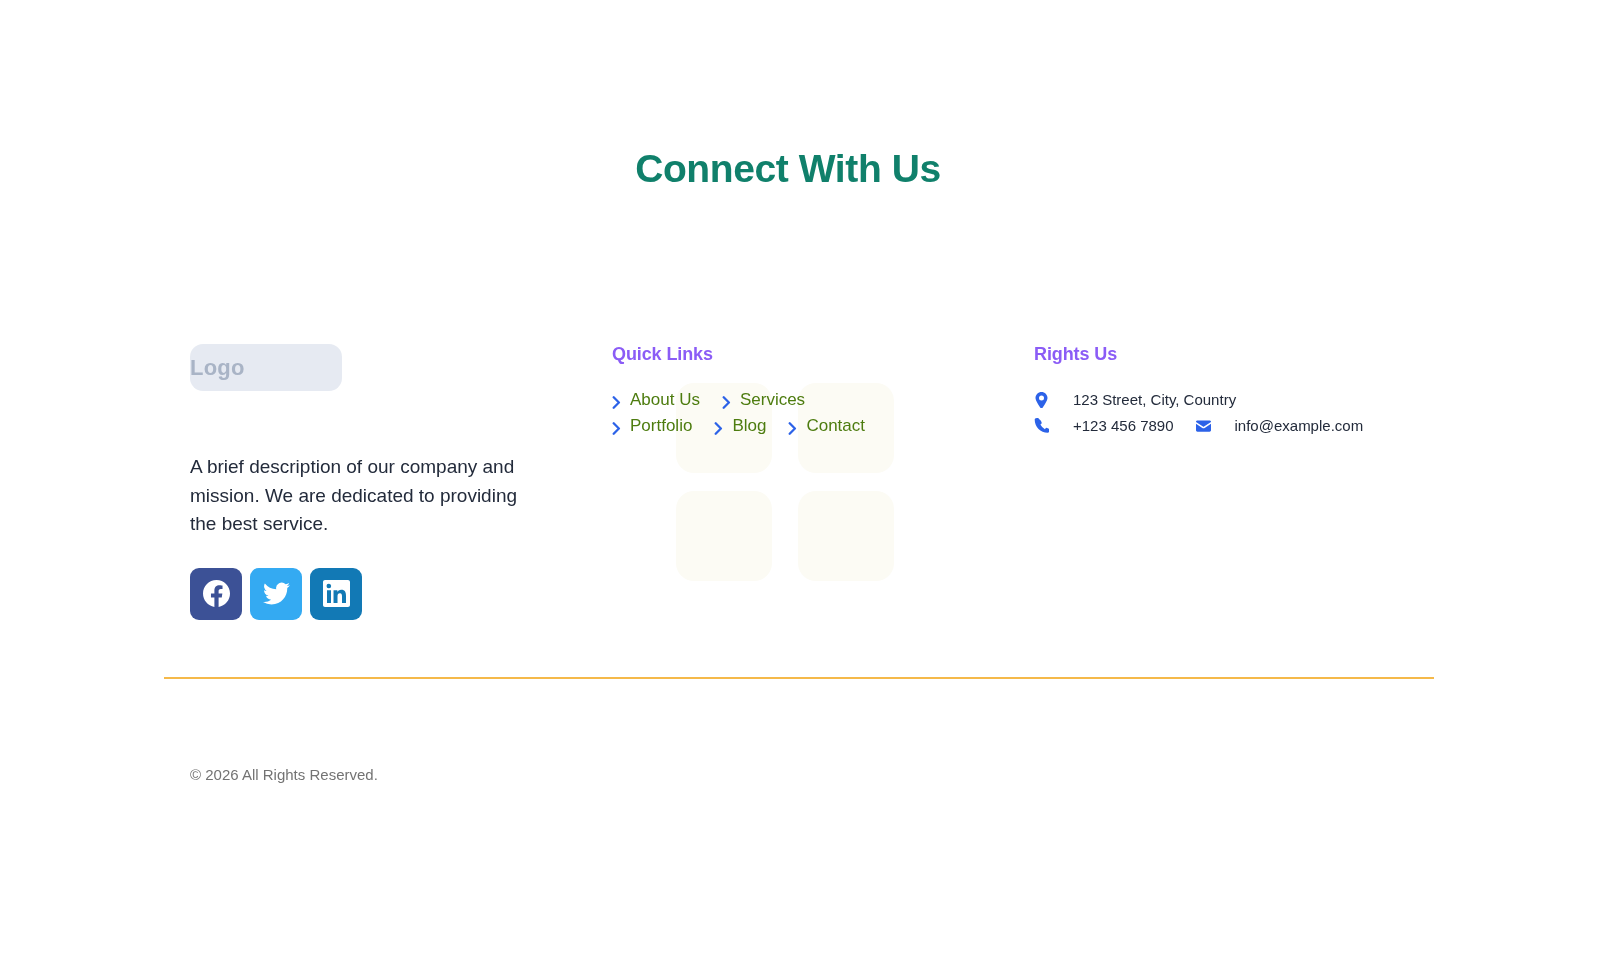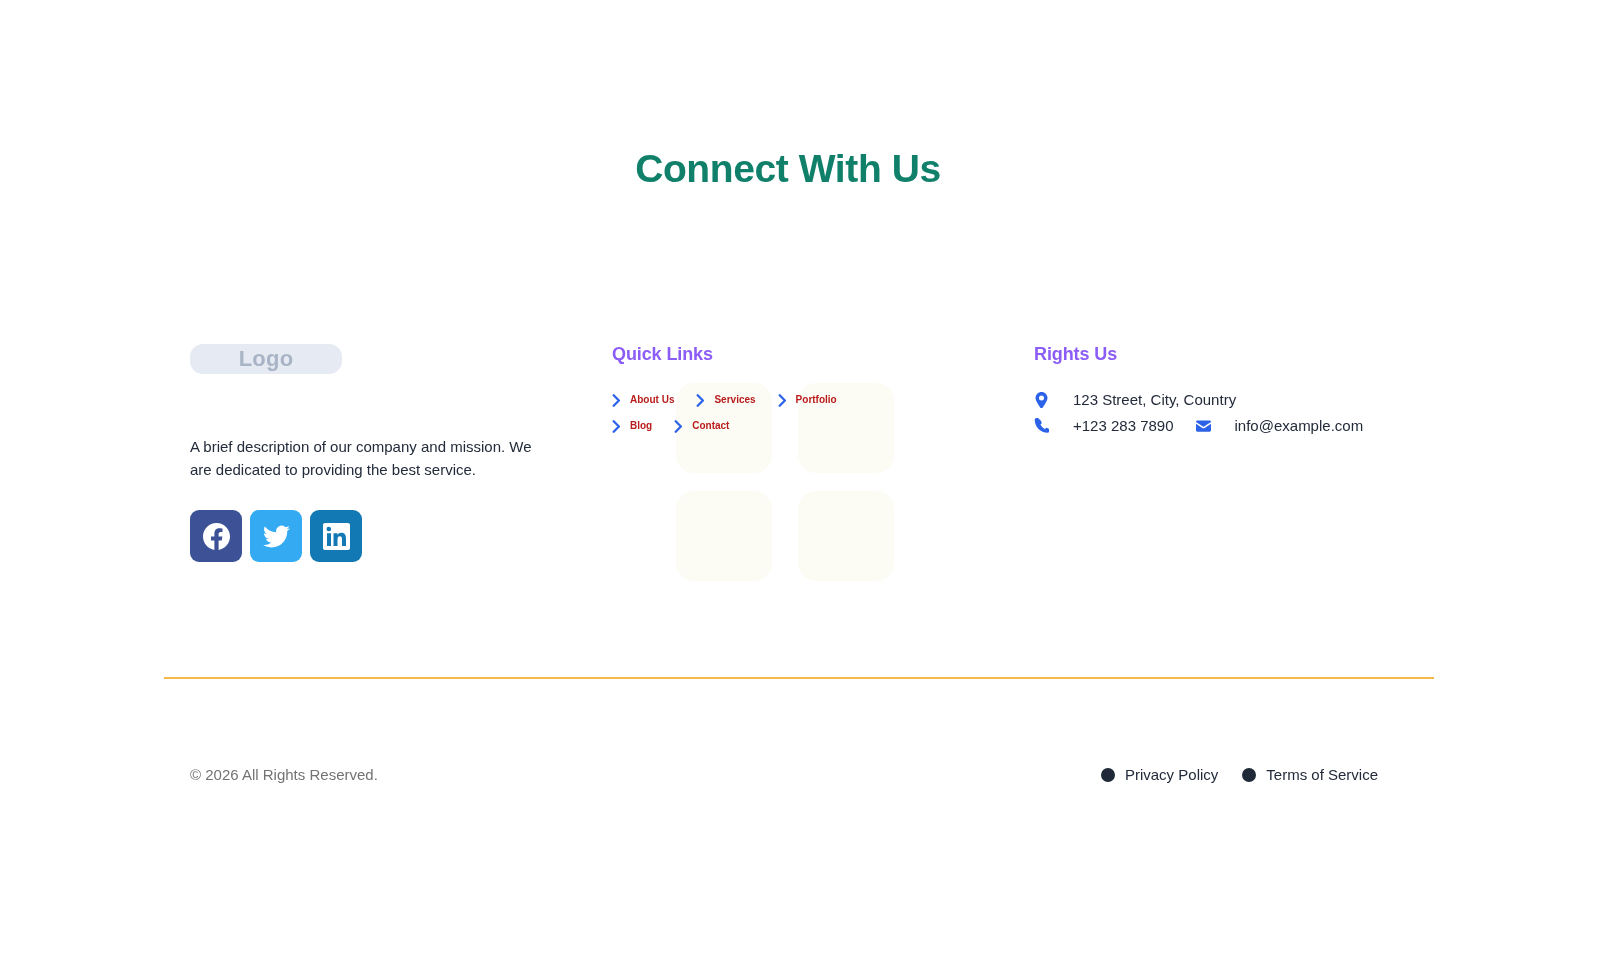--- a/index.html
+++ b/index.html
@@ -78,37 +78,37 @@
     font-size: 18px;
     font-weight: 700;
     color: #8b5cf6;
     letter-spacing: -0.1px;
     margin-bottom: 24px;
   }
 
   
   .logo-box {
     width: 152px;
-    height: 30px;
+    height: 47px;
     border-radius: 13px;
     background: #E6EAF2;
     display: flex;
     align-items: center;
-    justify-content: center;
+    justify-content: flex-start;
   }
   .logo-text {
     font-size: 22px;
     font-weight: 700;
     color: #A9B4C6;
     letter-spacing: 0.2px;
   }
 
   .brand-desc {
     margin-top: 62px;
-    font-size: 15px;
+    font-size: 19px;
     line-height: 1.5;
     color: #232b3b;
     width: 348px;
   }
 
   
   .socials {
     margin-top: 29px;
     display: flex;
     gap: 8px;
@@ -134,26 +134,25 @@
     flex-wrap: wrap;
     width: 300px;
     row-gap: 5px;
     column-gap: 0px;
   }
   .link-item {
     display: inline-flex;
     align-items: center;
     gap: 9px;
     margin-right: 22px;
-    font-size: 10px;
-    color: #b91c1c;
+    font-size: 17px;
+    color: #4d7c0f;
     cursor: pointer;
     white-space: nowrap;
     line-height: 21px;
-    font-weight: bold;
   }
   .chev {
     width: 9px;
     height: 13px;
     flex: 0 0 auto;
     color: #2C62E8;
     display: inline-block;
   }
 
   
@@ -341,44 +340,34 @@
               </svg>
           </span>
           <span>123 Street, City, Country</span>
         </span>
         <span class="contact-item">
           <span class="cicon">
             <svg width="15" height="15" viewBox="0 0 512 512" fill="#2C62E8" aria-hidden="true">
                 <path d="M164 24c-9-21-32-32-54-26L60 12C39 18 24 37 24 59c0 245 199 444 444 444 22 0 41-15 47-36l14-50c6-22-5-45-26-54l-54-23c-18-8-40-3-53 13l-23 28a352 352 0 0 1-156-156l28-23c16-13 21-34 13-53l-23-54z"></path>
               </svg>
           </span>
-          <span>+123 283 7890</span>
+          <span>+123 456 7890</span>
         </span>
         <span class="contact-item">
           <span class="cicon">
             <svg width="16" height="12" viewBox="0 0 512 384" fill="#2C62E8" aria-hidden="true">
                 <path d="M48 0h416c26 0 48 22 48 48v8L274 212c-11 8-25 8-36 0L0 56v-8C0 22 22 0 48 0zM0 112l216 144c24 16 56 16 80 0l216-144v224c0 26-22 48-48 48H48c-26 0-48-22-48-48V112z"></path>
               </svg>
           </span>
           <span>info@example.com</span>
         </span>
       </div>
     </div>
 
   </div>
 
   <div class="divider"></div>
 
   <div class="bottom">
     <div class="copyright">© 2026 All Rights Reserved.</div>
-    <div class="legal">
-      <a class="legal-item">
-        <span class="dot"></span>
-        <span>Privacy Policy</span>
-      </a>
-      <a class="legal-item">
-        <span class="dot"></span>
-        <span>Terms of Service</span>
-      </a>
-    </div>
   </div>
 
 </div>
 
 </body></html>

